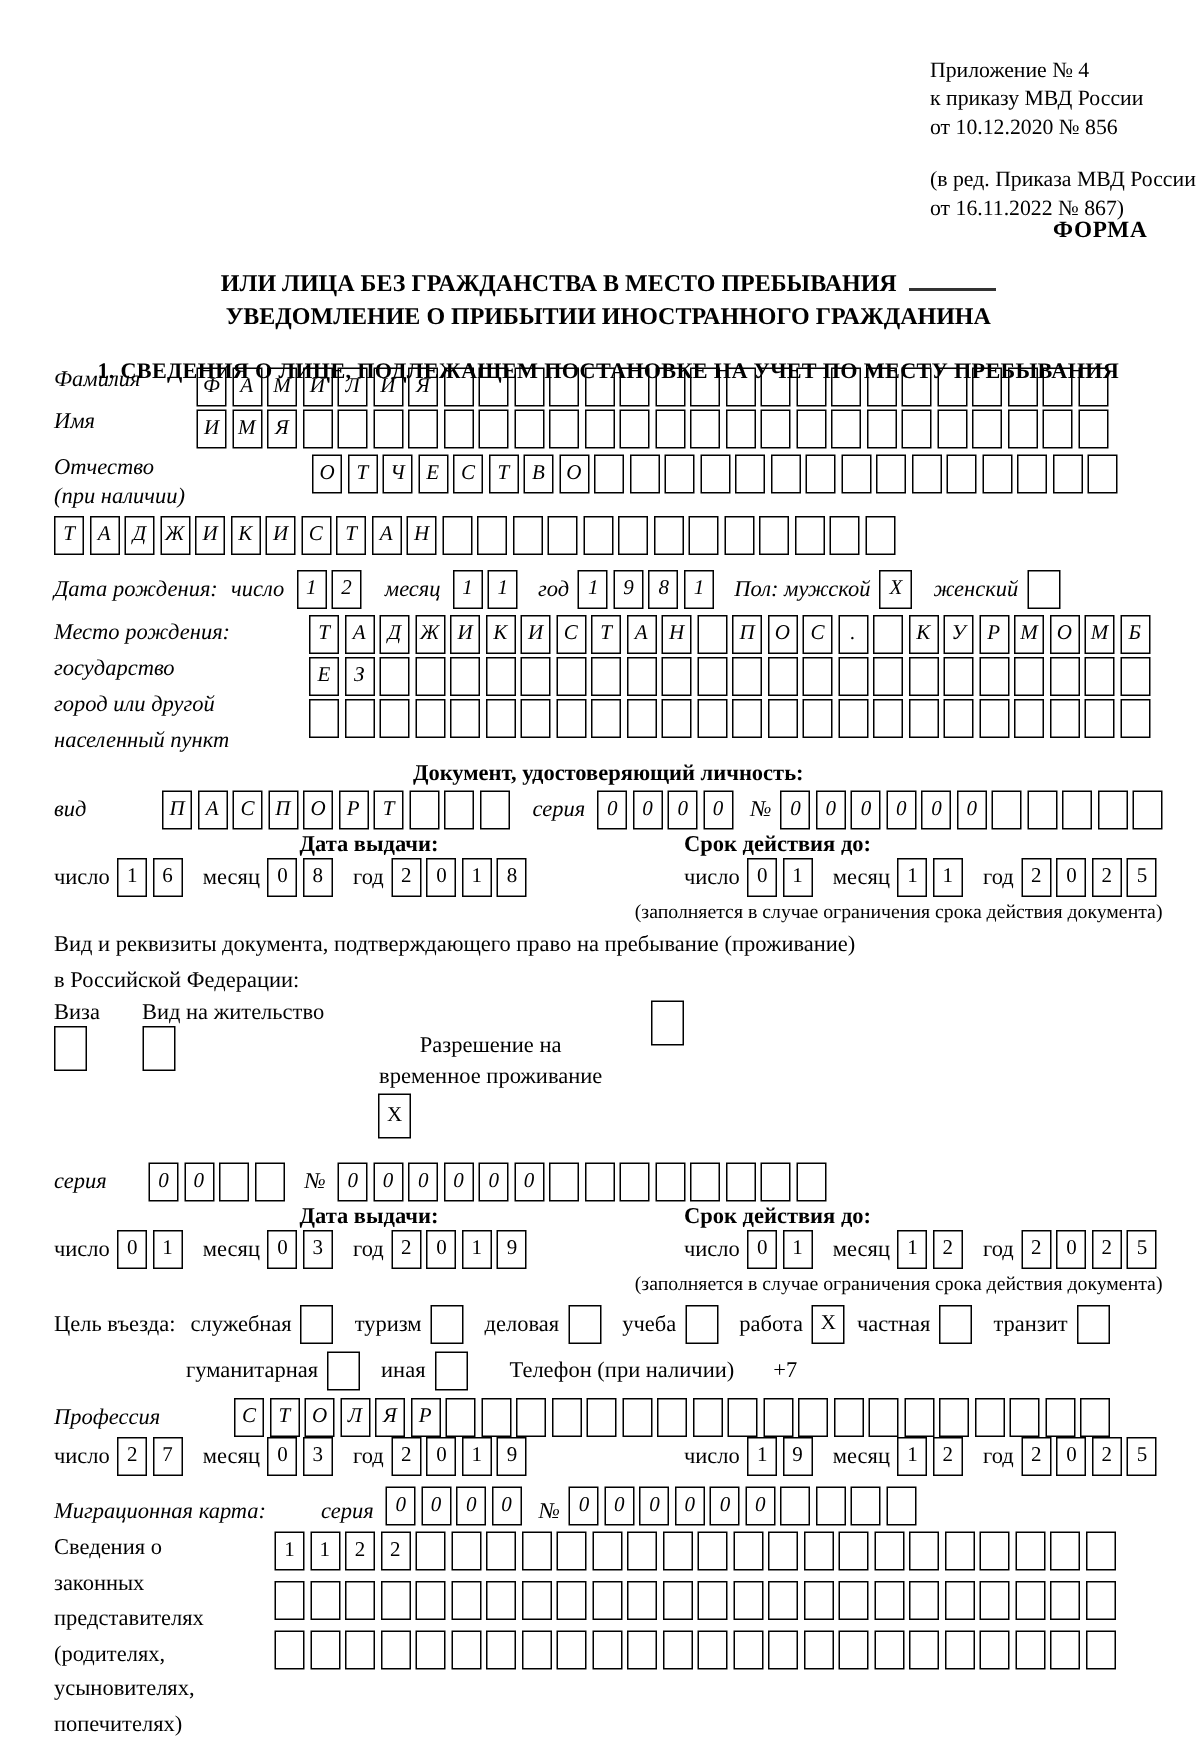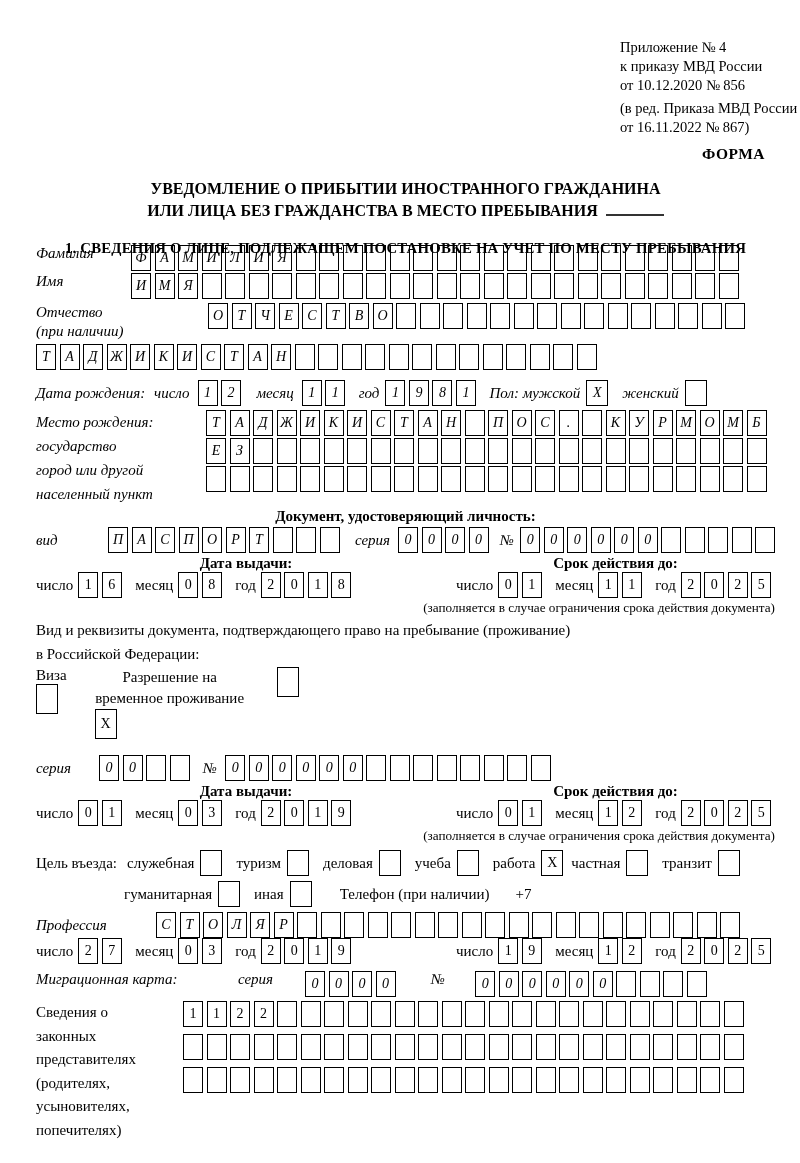--- a/index.html
+++ b/index.html
@@ -3,21 +3,21 @@
 <meta charset="utf-8">
 <style>
   html,body{margin:0;padding:0;background:#fff;}
   body{width:800px;height:1163px;overflow:hidden;color:#000;
        font-family:"Liberation Serif","DejaVu Serif",serif;font-size:15px;}
   .page{position:relative;width:800px;height:1163px;padding:0 25px 0 36px;box-sizing:border-box;}
 
   
   .hdr{position:relative;height:245px;}
   .appendix{position:absolute;left:584px;top:38px;line-height:19px;font-size:14.5px;white-space:nowrap;}
-  .amendment{margin-top:4px;}
+  .amendment{margin-top:16px;}
   .forma{position:absolute;right:10px;top:145px;font-weight:bold;font-size:15.5px;letter-spacing:.5px;}
   .title{position:absolute;left:0;right:0;top:178px;text-align:center;font-weight:bold;font-size:16px;line-height:22px;}
   .title-blank{display:inline-block;width:58px;border-bottom:2px solid #333;height:14px;margin-left:8px;}
   .sec-heading{position:absolute;left:0;right:0;top:240px;text-align:center;font-weight:bold;font-size:14.8px;letter-spacing:.2px;}
 
   
   .row{display:flex;align-items:flex-start;white-space:nowrap;font-style:italic;}
   .lbl{flex:none;}
   .cellrow{white-space:nowrap;font-size:0;}
   .cell,.checkbox{display:inline-block;box-sizing:border-box;width:20px;height:26px;border:1.6px solid #000;
@@ -29,35 +29,35 @@
   
   .w-surname{width:95px;} .w-patr{width:172px;} .w-cit{width:149px;}
   .w-place{width:170px;} .w-vid{width:72px;} .w-prof{width:120px;}
 
   .two-line{position:relative;line-height:19px;}
   .multi .lbl{line-height:24px;}
 
   
   .date-heads{display:flex;font-weight:bold;}
   .date-heads .dh-l{width:420px;text-align:center;}
-  .date-heads .dh-r{flex:1;text-align:center;}
+  .date-heads .dh-r{flex:1;text-align:left;}
   .daterow{display:flex;align-items:center;}
   .datepart{display:flex;align-items:center;white-space:nowrap;}
   .datepart.left{width:420px;}
   .datepart .dl{margin-right:5px;}
   .datepart .cellrow{margin-right:10px;}
   .datepart .cellrow:last-child{margin-right:0;}
   .note{text-align:right;font-size:13.2px;margin-top:2px;}
 
   
   .res-options{display:flex;align-items:flex-start;margin-top:4px;}
   .opt{display:flex;align-items:flex-start;flex-direction:column;}
   .opt .ol{margin-right:8px;}
   .opt .ol.center{text-align:center;line-height:21px;}
-  .ow1{max-width:150px;} .ow2{max-width:175px;}
+  .ow1{max-width:150px;margin-top:20px;} .ow2{max-width:175px;}
 
   .purpose-row{display:flex;align-items:center;}
   .purpose-row .pl{margin-right:6px;}
   .purpose-row .checkbox{margin-right:14px;}
 
   .center-bold{text-align:center;font-weight:bold;margin:2px 0 2px 0;}
 
   .repr{display:flex;align-items:flex-start;}
   .repr .lblcol{width:147px;line-height:23.5px;flex:none;}
   .repr .rows .cellrow{display:block;margin-bottom:7px;}
@@ -70,22 +70,22 @@
   <div class="hdr">
     <div class="appendix">
       <div>Приложение № 4</div>
       <div>к приказу МВД России</div>
       <div>от 10.12.2020 № 856</div>
       <div class="amendment">(в ред. Приказа МВД России</div>
       <div>от 16.11.2022 № 867)</div>
     </div>
     <div class="forma">ФОРМА</div>
     <div class="title">
+      <div><span>ИЛИ ЛИЦА БЕЗ ГРАЖДАНСТВА В МЕСТО ПРЕБЫВАНИЯ</span><span class="title-blank"></span></div>
       <div>УВЕДОМЛЕНИЕ О ПРИБЫТИИ ИНОСТРАННОГО ГРАЖДАНИНА</div>
-      <div><span>ИЛИ ЛИЦА БЕЗ ГРАЖДАНСТВА В МЕСТО ПРЕБЫВАНИЯ</span><span class="title-blank"></span></div>
     </div>
     <div class="sec-heading">1. СВЕДЕНИЯ О ЛИЦЕ, ПОДЛЕЖАЩЕМ ПОСТАНОВКЕ НА УЧЕТ ПО МЕСТУ ПРЕБЫВАНИЯ</div>
   </div>
 
   <div class="row">
     <span class="lbl w-surname">Фамилия</span>
     <span class="cellrow"><span class="cell">Ф</span><span class="cell">А</span><span class="cell">М</span><span class="cell">И</span><span class="cell">Л</span><span class="cell">И</span><span class="cell">Я</span><span class="cell"></span><span class="cell"></span><span class="cell"></span><span class="cell"></span><span class="cell"></span><span class="cell"></span><span class="cell"></span><span class="cell"></span><span class="cell"></span><span class="cell"></span><span class="cell"></span><span class="cell"></span><span class="cell"></span><span class="cell"></span><span class="cell"></span><span class="cell"></span><span class="cell"></span><span class="cell"></span><span class="cell"></span></span>
   </div>
 
   <div class="row mt2">
@@ -169,20 +169,24 @@
   <div class="note">(заполняется в случае ограничения срока действия документа)</div>
 
   <div style="margin-top:6px;">Вид и реквизиты документа, подтверждающего право на пребывание (проживание)</div>
   <div style="margin-top:7px;">в Российской Федерации:</div>
 
   <div class="res-options">
     <span class="opt" style="margin-right:24px;">
       <span class="ol" style="margin-right:4px;">Виза</span>
       <span class="checkbox" style="height:30px;line-height:27px;"></span>
     </span>
+    <span class="opt" style="margin-right:28px;">
+      <span class="ol">Вид на жительство</span>
+      <span class="checkbox" style="height:30px;line-height:27px;"></span>
+    </span>
     <span class="opt" style="margin-right:24px;">
       <span class="ol center ow1">Разрешение на временное проживание</span>
       <span class="checkbox" style="height:30px;line-height:27px;">X</span>
     </span>
     <span class="opt">
       <span class="checkbox" style="height:30px;line-height:27px;"></span>
     </span>
   </div>
 
   <div class="row" style="margin-top:16px;align-items:center;">
@@ -260,21 +264,21 @@
     <span class="datepart">
       <span class="dl">число</span>
       <span class="cellrow"><span class="cell">1</span><span class="cell">9</span></span>
       <span class="dl">месяц</span>
       <span class="cellrow"><span class="cell">1</span><span class="cell">2</span></span>
       <span class="dl">год</span>
       <span class="cellrow"><span class="cell">2</span><span class="cell">0</span><span class="cell">2</span><span class="cell">5</span></span>
     </span>
   </div>
 
-  <div class="row" style="margin-top:7px;align-items:flex-start;gap:24px;">
+  <div class="row" style="margin-top:7px;align-items:flex-end;">
     <span class="lbl" style="width:178px;">Миграционная карта:</span>
     <span style="margin-right:8px;">серия</span>
     <span class="cellrow" style="margin-right:8px;"><span class="cell">0</span><span class="cell">0</span><span class="cell">0</span><span class="cell">0</span></span>
     <span style="margin-right:6px;">№</span>
     <span class="cellrow"><span class="cell">0</span><span class="cell">0</span><span class="cell">0</span><span class="cell">0</span><span class="cell">0</span><span class="cell">0</span><span class="cell"></span><span class="cell"></span><span class="cell"></span><span class="cell"></span></span>
   </div>
 
   <div class="repr" style="margin-top:4px;">
     <span class="lblcol">
       <span>Сведения о</span><br>

